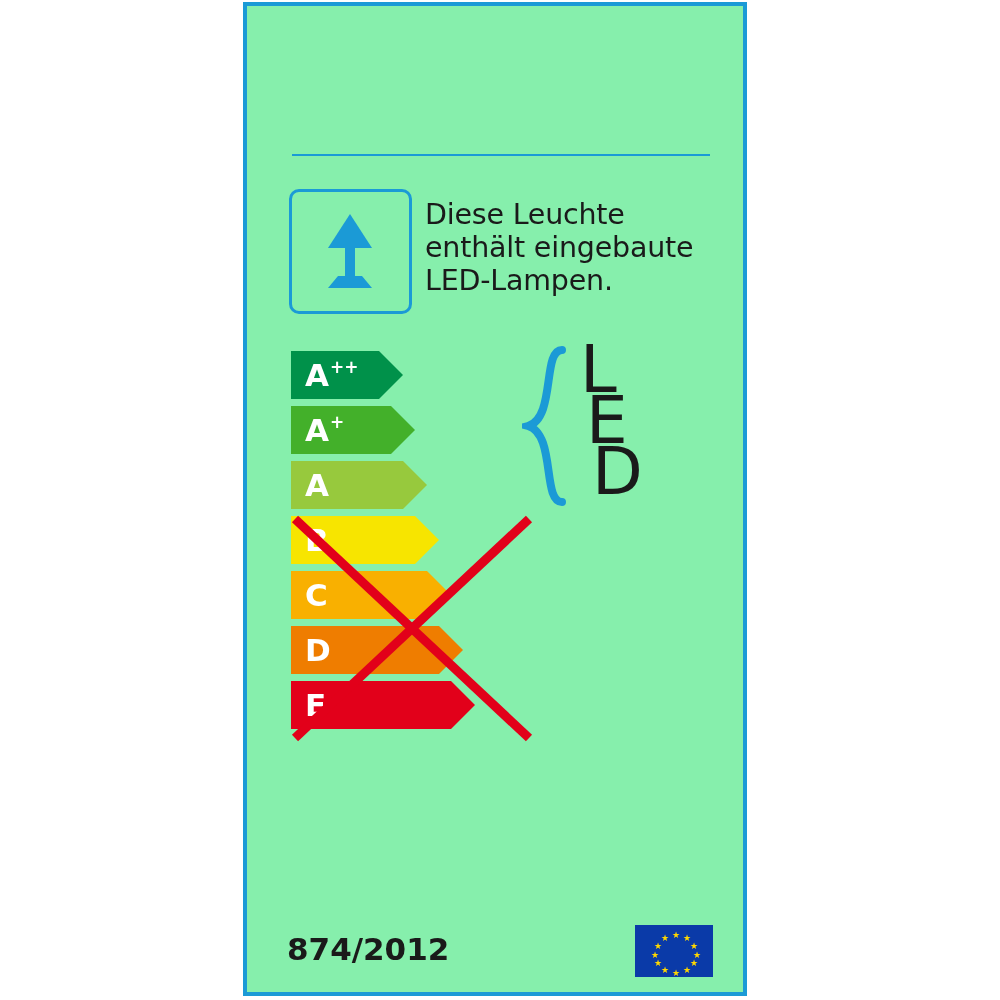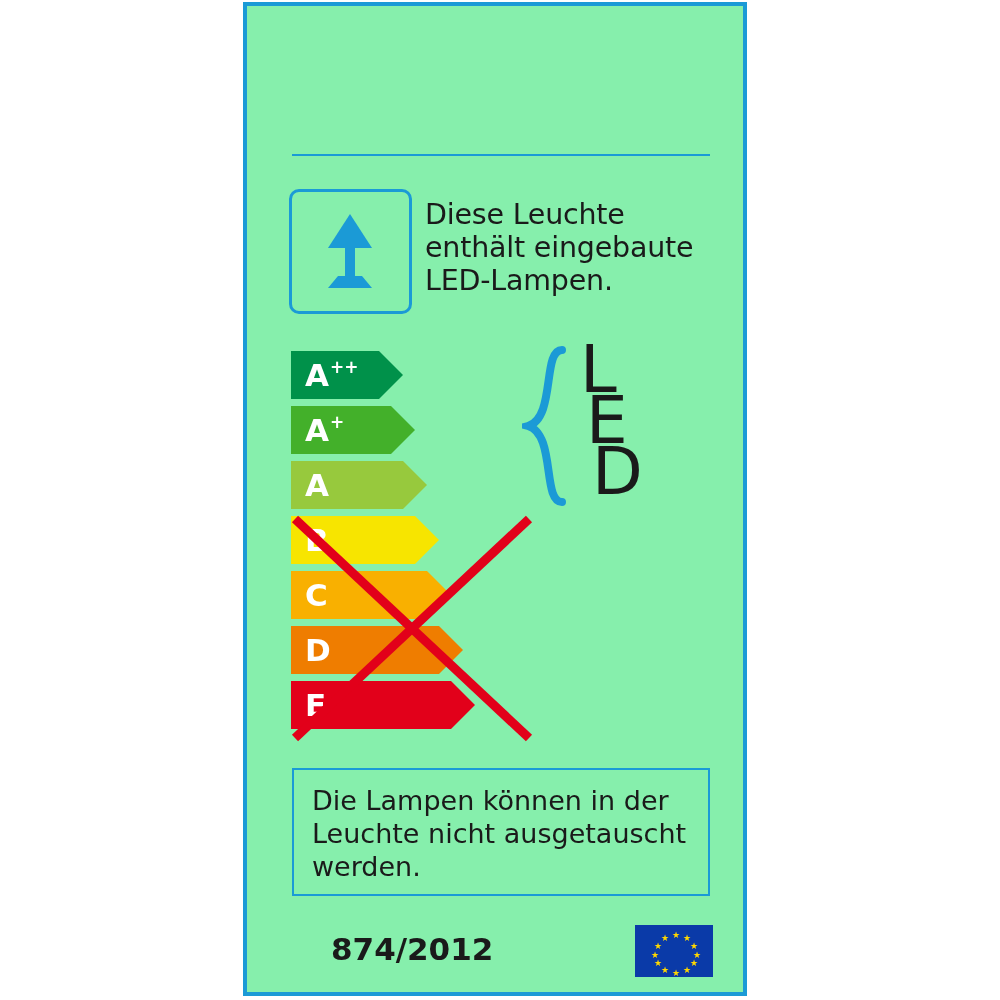--- a/index.html
+++ b/index.html
@@ -128,21 +128,20 @@
     line-height:33px;
     color:#1a1a1a;
   }
 
   .reg-number{
     position:absolute;
     left:40px; top:925px;
     font-size:31px;
     font-weight:bold;
     color:#1a1a1a;
-    margin-left:44px;
   }
   .eu-flag{
     position:absolute;
     left:388px; top:919px;
     width:78px; height:52px;
     background:#0a3aa8;
     overflow:hidden;
   }
   .eu-star{
     position:absolute;
@@ -222,23 +221,20 @@
     <svg width="56" height="160" viewBox="0 0 56 160">
       <path d="M40 4 C20 4 34 72 6 80 C34 88 20 156 40 156" fill="none" stroke="#1b9ad6" stroke-width="8" stroke-linecap="round"></path>
     </svg>
     <div class="led-letters">
       <div>L</div>
       <div style="margin-left:6px">E</div>
       <div style="margin-left:12px">D</div>
     </div>
   </div>
 
-  <div class="note-box">
-    <div class="note-text">Die Lampen können in der Leuchte nicht ausgetauscht werden.</div>
-  </div>
 
   <div class="reg-number">874/2012</div>
 
   <div class="eu-flag">
     <span class="eu-star" style="left:37px;top:6px">★</span>
     <span class="eu-star" style="left:48px;top:9px">★</span>
     <span class="eu-star" style="left:55px;top:17px">★</span>
     <span class="eu-star" style="left:58px;top:26px">★</span>
     <span class="eu-star" style="left:55px;top:34px">★</span>
     <span class="eu-star" style="left:48px;top:41px">★</span>

